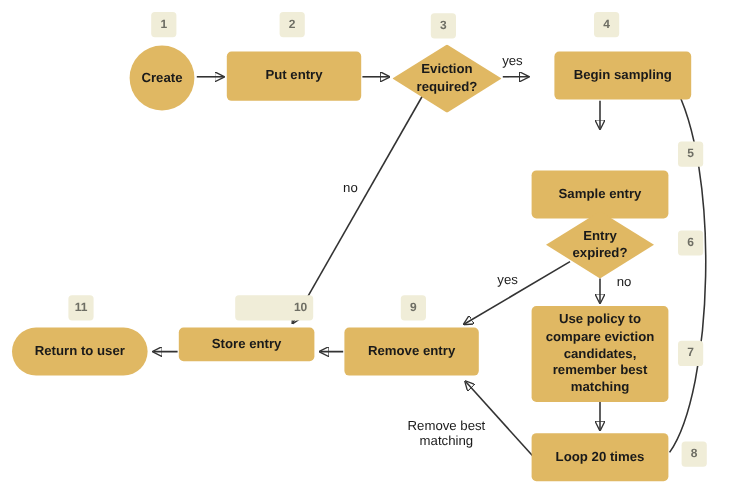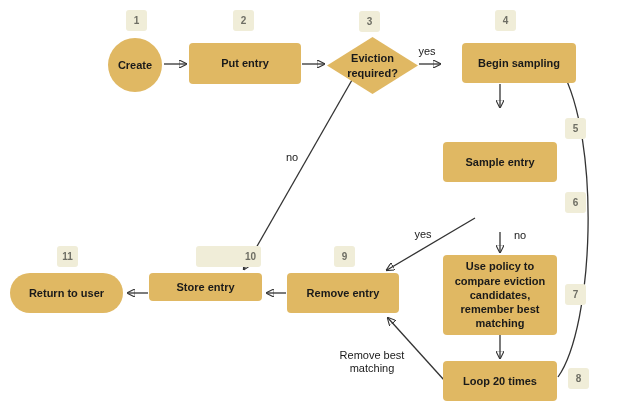--- a/index.html
+++ b/index.html
@@ -86,20 +86,23 @@
   </div>
   <div class="node diamond" style="left:327px;top:37px;width:91px;height:57px;">
     <span>Eviction required?</span>
   </div>
   <div class="node rect" style="left:443px;top:43px;width:114px;height:40px;margin-left:19px;">
     <span>Begin sampling</span>
   </div>
   <div class="node rect" style="left:443px;top:110px;width:114px;height:40px;margin-top:32px;">
     <span>Sample entry</span>
   </div>
+  <div class="node diamond" style="left:455px;top:176px;width:90px;height:56px;">
+    <span>Entry expired?</span>
+  </div>
   <div class="node rect" style="left:443px;top:255px;width:114px;height:80px;padding:12px 4px;">
     <span>Use policy to compare eviction candidates, remember best matching</span>
   </div>
   <div class="node rect" style="left:443px;top:361px;width:114px;height:40px;">
     <span>Loop 20 times</span>
   </div>
   <div class="node rect" style="left:287px;top:273px;width:112px;height:40px;">
     <span>Remove entry</span>
   </div>
   <div class="node rect" style="left:149px;top:273px;width:113px;height:28px;">

